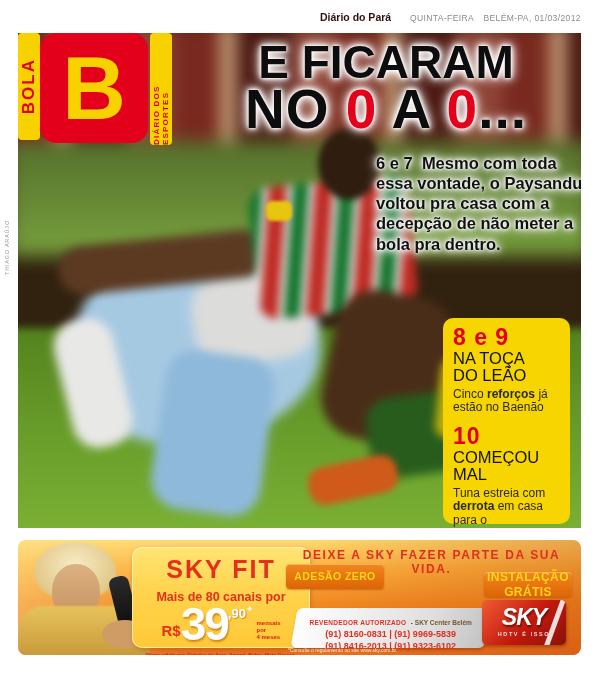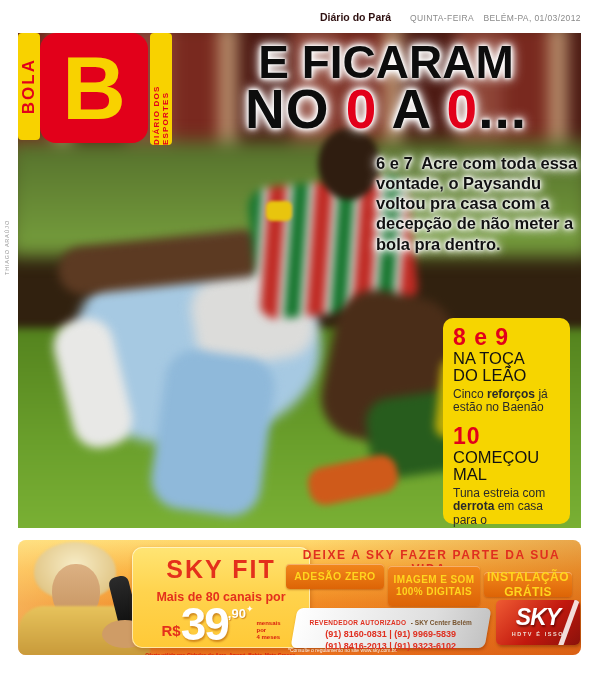--- a/index.html
+++ b/index.html
@@ -126,21 +126,21 @@
   .b3 { left:198px; top:32px; width:88px; height:25px; font-size:12px; }
 
   .dealer { position:absolute; left:8px; top:68px; width:194px; height:40px; border-radius:6px;
             background:linear-gradient(100deg,#ffffff,#dedede 70%,#c2c2c2); transform:skewX(-10deg);
             box-shadow:1px 2px 3px rgba(120,40,0,.4); }
   .dealer-in { transform:skewX(10deg); text-align:center; padding-top:3px; }
   .dealer-label { color:#e02f1f; font-size:6.5px; font-weight:bold; letter-spacing:.3px; }
   .dealer-name  { color:#77542f; font-size:6.5px; font-weight:bold; }
   .phones { color:#e02f1f; font-size:9px; font-weight:bold; line-height:1.3; }
 
-  .sky-logo { position:absolute; left:210px; top:60px; width:84px; height:45px; border-radius:5px;
+  .sky-logo { position:absolute; left:196px; top:60px; width:84px; height:45px; border-radius:5px;
               overflow:hidden; text-align:center;
               background:linear-gradient(135deg,#ef5b33 0%,#c2180e 55%,#8a120b 100%);
               box-shadow:1px 2px 3px rgba(100,30,0,.4); }
   .sky-logo::after { content:""; position:absolute; right:9px; top:-8px; width:5px; height:64px;
               background:rgba(255,255,255,.85); transform:rotate(20deg); }
   .sky-word { font-style:italic; font-weight:bold; font-size:23px; color:#fff; line-height:1;
               margin-top:6px; letter-spacing:-1px; text-shadow:1px 2px 2px rgba(60,0,0,.6); }
   .sky-slogan { font-size:5.5px; color:#eedcd2; letter-spacing:1.6px; font-weight:bold; margin-top:2px; }
   .disclaimer { position:absolute; left:2px; bottom:2px; font-size:5px; color:rgba(255,255,255,.9); }
 </style>
@@ -183,21 +183,21 @@
     </div>
     <div class="logo-strip strip-right">
       <span class="vert">DIÁRIO DOS ESPORTES</span>
     </div>
 
     <h1 class="headline glow">
       <span class="hl1">E FICARAM</span>
       <span class="hl2"><span>NO</span> <span class="hl-red">0</span> <span>A</span> <span class="hl-red">0</span><span>...</span></span>
     </h1>
 
-    <p class="lead glow"><span>6 e 7</span>&nbsp; <span>Acre com toda essa vontade, o Paysandu voltou pra casa com a decepção de não meter a bola pra dentro.</span></p>
+    <p class="lead glow"><span>6 e 7</span>&nbsp; <span>Mesmo com toda essa vontade, o Paysandu voltou pra casa com a decepção de não meter a bola pra dentro.</span></p>
 
     <aside class="side-box">
       <div class="sb-story">
         <div class="sb-pages">8 e 9</div>
         <div class="sb-title">
           <span>NA TOÇA</span><br>
           <span>DO LEÃO</span>
         </div>
         <p class="sb-body"><span>Cinco </span><b>reforços</b><span> já estão no Baenão</span></p>
       </div>
@@ -241,24 +241,20 @@
       </div>
     </div>
 
     <div class="right-zone">
       <div class="tagline">DEIXE A SKY FAZER PARTE DA SUA VIDA.</div>
 
       <div class="benefit b1">
         <span>ADESÃO ZERO</span>
           <span></span>
       </div>
-      <div class="benefit b2">
-        <span>IMAGEM E SOM</span>
-          <span>100% DIGITAIS</span>
-      </div>
       <div class="benefit b3">
         <span>INSTALAÇÃO GRÁTIS</span>
           <span></span>
       </div>
 
       <div class="dealer">
         <div class="dealer-in">
           <span class="dealer-label">REVENDEDOR AUTORIZADO</span>
           <span class="dealer-name">- SKY Center Belém</span>
           <div class="phones">

